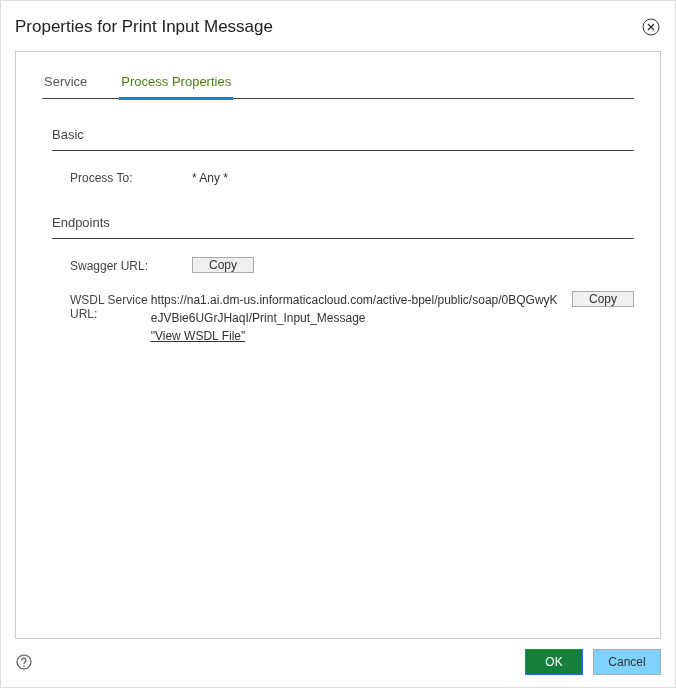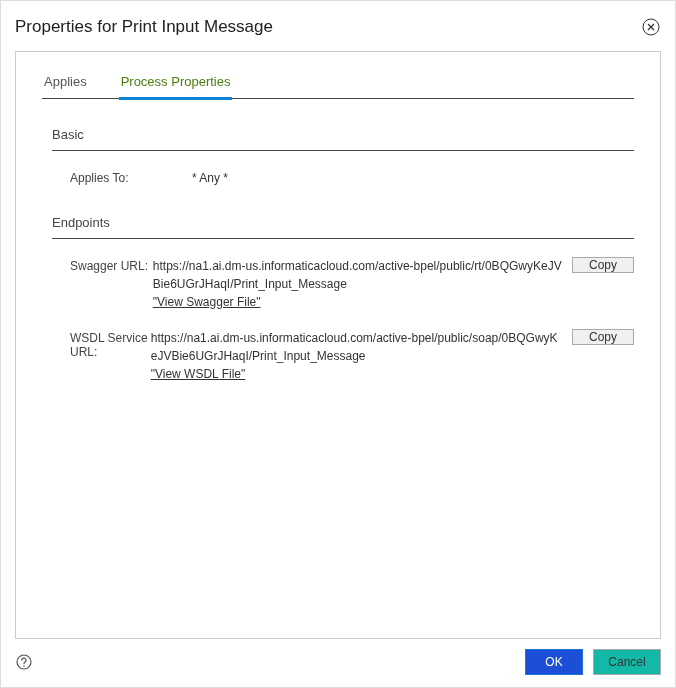--- a/index.html
+++ b/index.html
@@ -124,30 +124,30 @@
       align-items: center;
       justify-content: center;
     }
     .footer-buttons {
       display: flex;
       gap: 10px;
     }
     .ok-btn {
       width: 58px;
       height: 26px;
-      background: #1d4ed8;
+      background: #15803d;
       border: 1px solid #1976d2;
       color: #fff;
       font-size: 12px;
       cursor: pointer;
     }
     .cancel-btn {
       width: 68px;
       height: 26px;
-      background: #14b8a6;
+      background: #7dd3fc;
       border: 1px solid #aaa;
       color: #333;
       font-size: 12px;
       cursor: pointer;
     }
   </style>
 </head>
 <body>
 
 <div class="dialog">
@@ -159,41 +159,37 @@
         <circle cx="9" cy="9" r="8" fill="none" stroke="#333" stroke-width="1"></circle>
         <line x1="6" y1="6" x2="12" y2="12" stroke="#333" stroke-width="1.2"></line>
         <line x1="12" y1="6" x2="6" y2="12" stroke="#333" stroke-width="1.2"></line>
       </svg>
     </div>
   </div>
 
   <div class="content-frame">
 
     <div class="tabs">
-      <div class="tab">Applies</div>
+      <div class="tab">Service</div>
       <div class="tab active">Process Properties</div>
     </div>
 
     <div class="section">
       <div class="section-header">Basic</div>
       <div class="field-row">
-        <div class="field-label">Applies To:</div>
+        <div class="field-label">Process To:</div>
         <div class="field-value">* Any *</div>
       </div>
     </div>
 
     <div class="section">
       <div class="section-header">Endpoints</div>
 
       <div class="field-row">
         <div class="field-label">Swagger URL:</div>
-        <div class="field-value">
-          <div>https://na1.ai.dm-us.informaticacloud.com/active-bpel/public/rt/0BQGwyKeJVBie6UGrJHaqI/Print_Input_Message</div>
-          <span class="view-link">"View Swagger File"</span>
-        </div>
         <button class="copy-btn">Copy</button>
       </div>
 
       <div class="field-row">
         <div class="field-label">WSDL Service URL:</div>
         <div class="field-value">
           <div>https://na1.ai.dm-us.informaticacloud.com/active-bpel/public/soap/0BQGwyKeJVBie6UGrJHaqI/Print_Input_Message</div>
           <span class="view-link">"View WSDL File"</span>
         </div>
         <button class="copy-btn">Copy</button>

